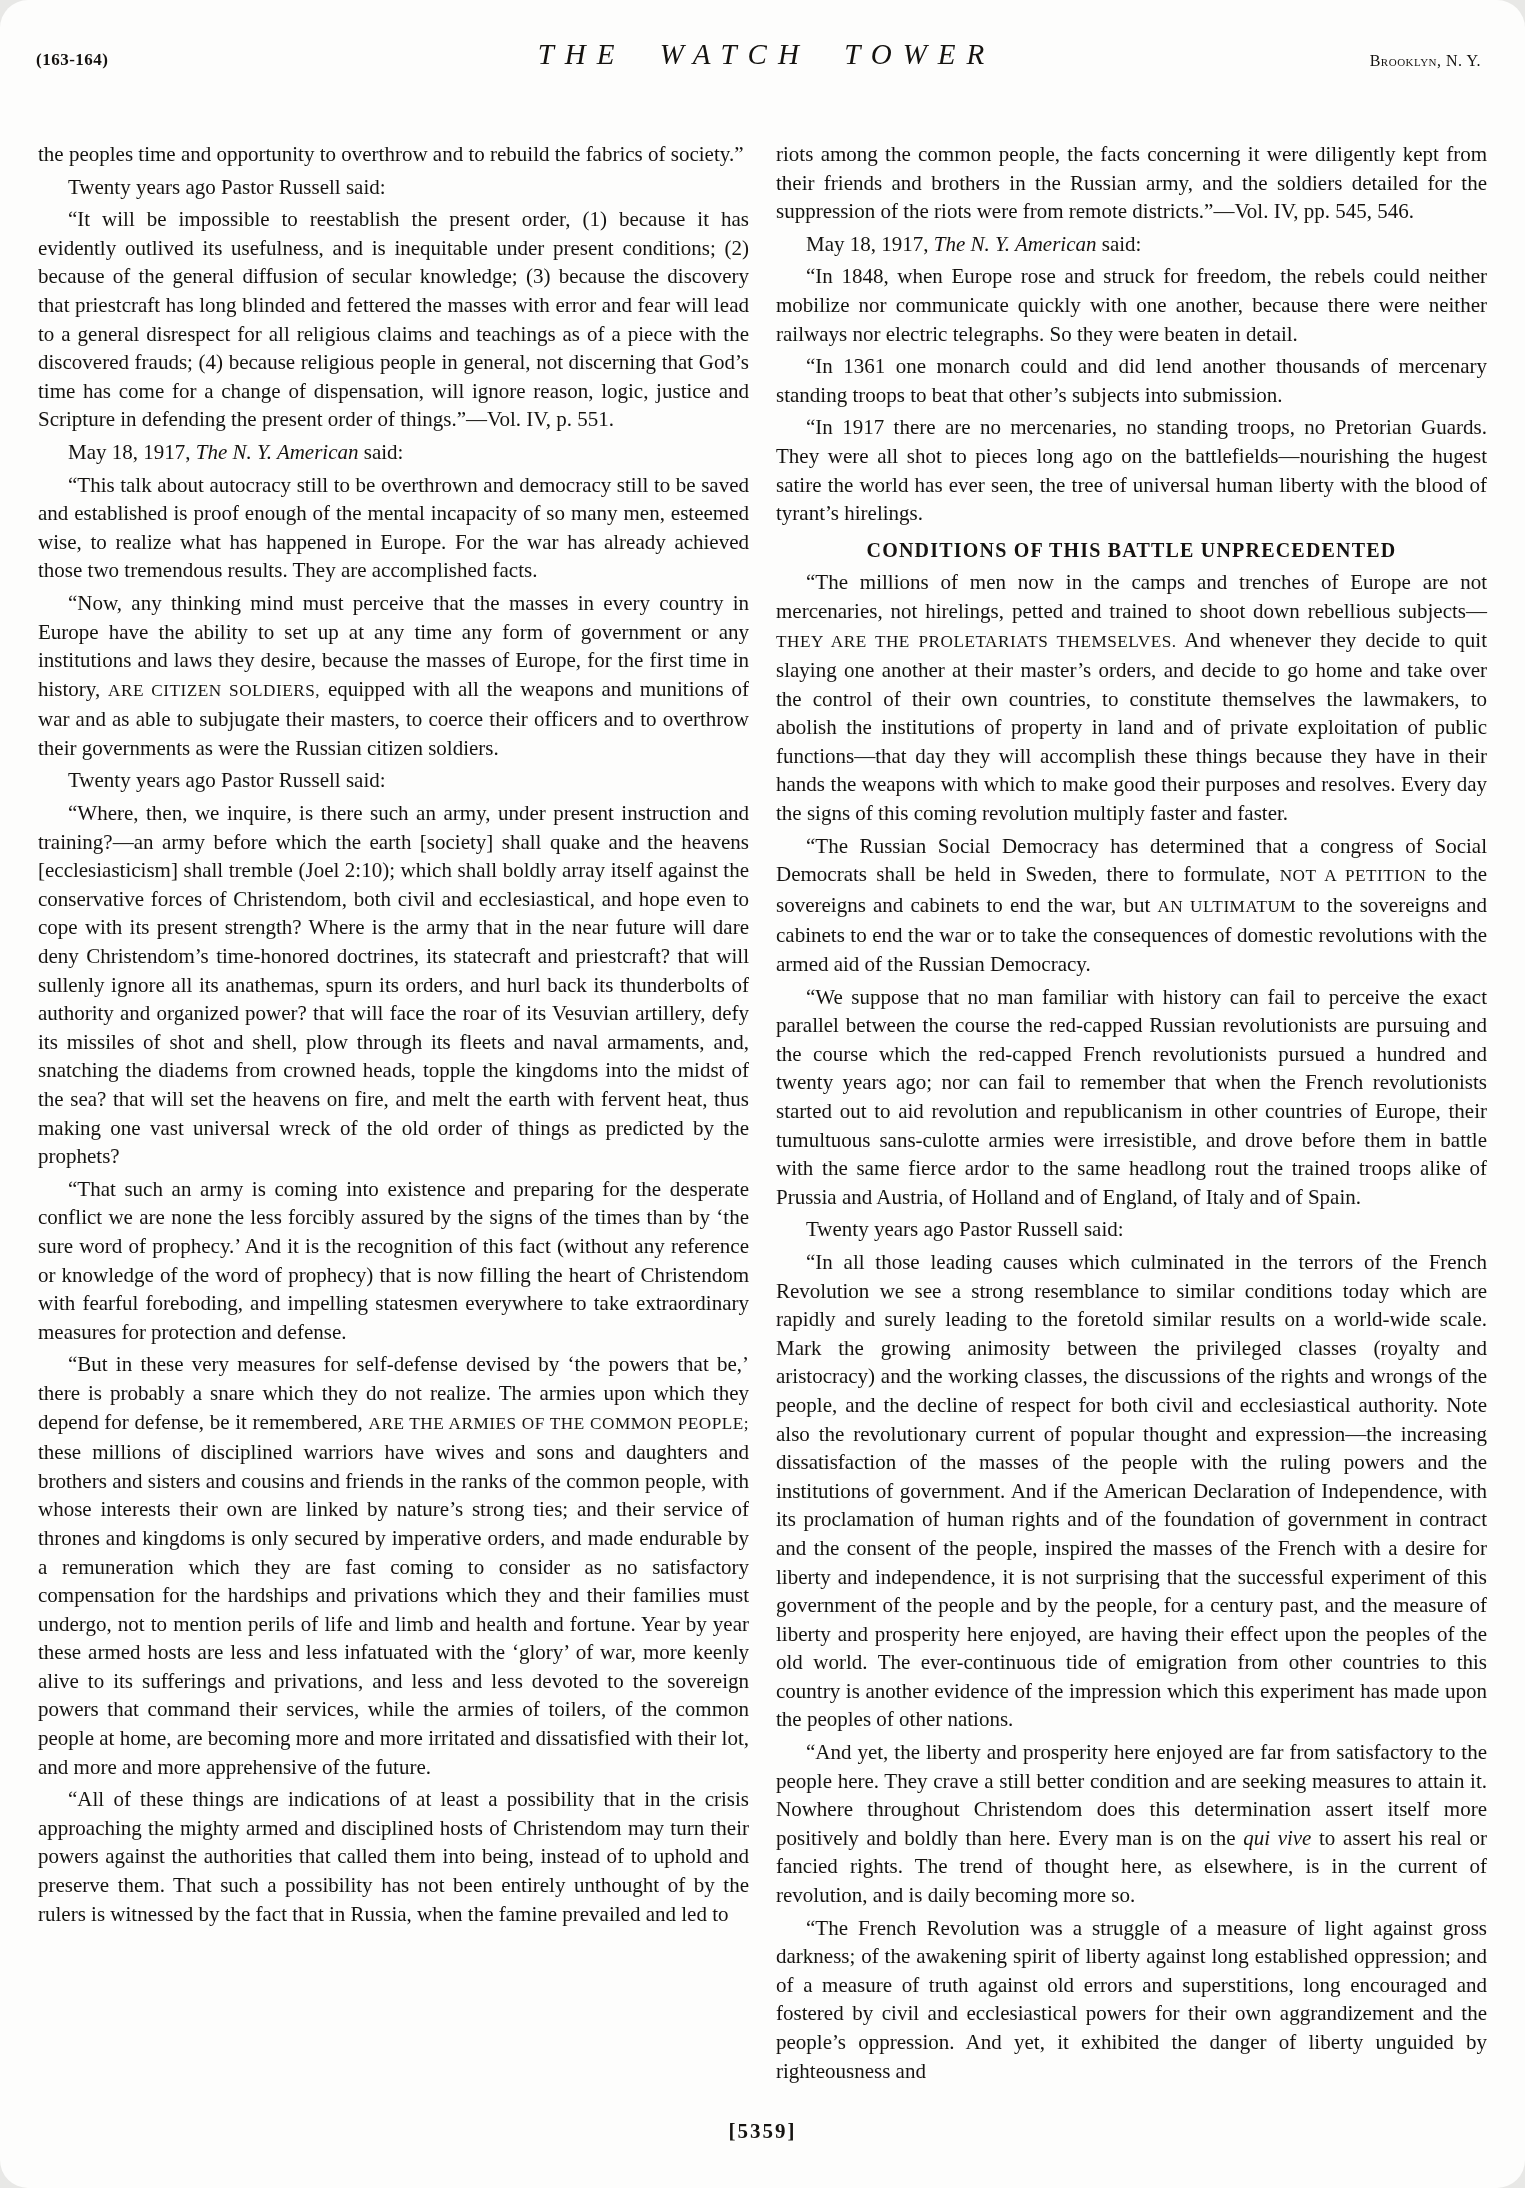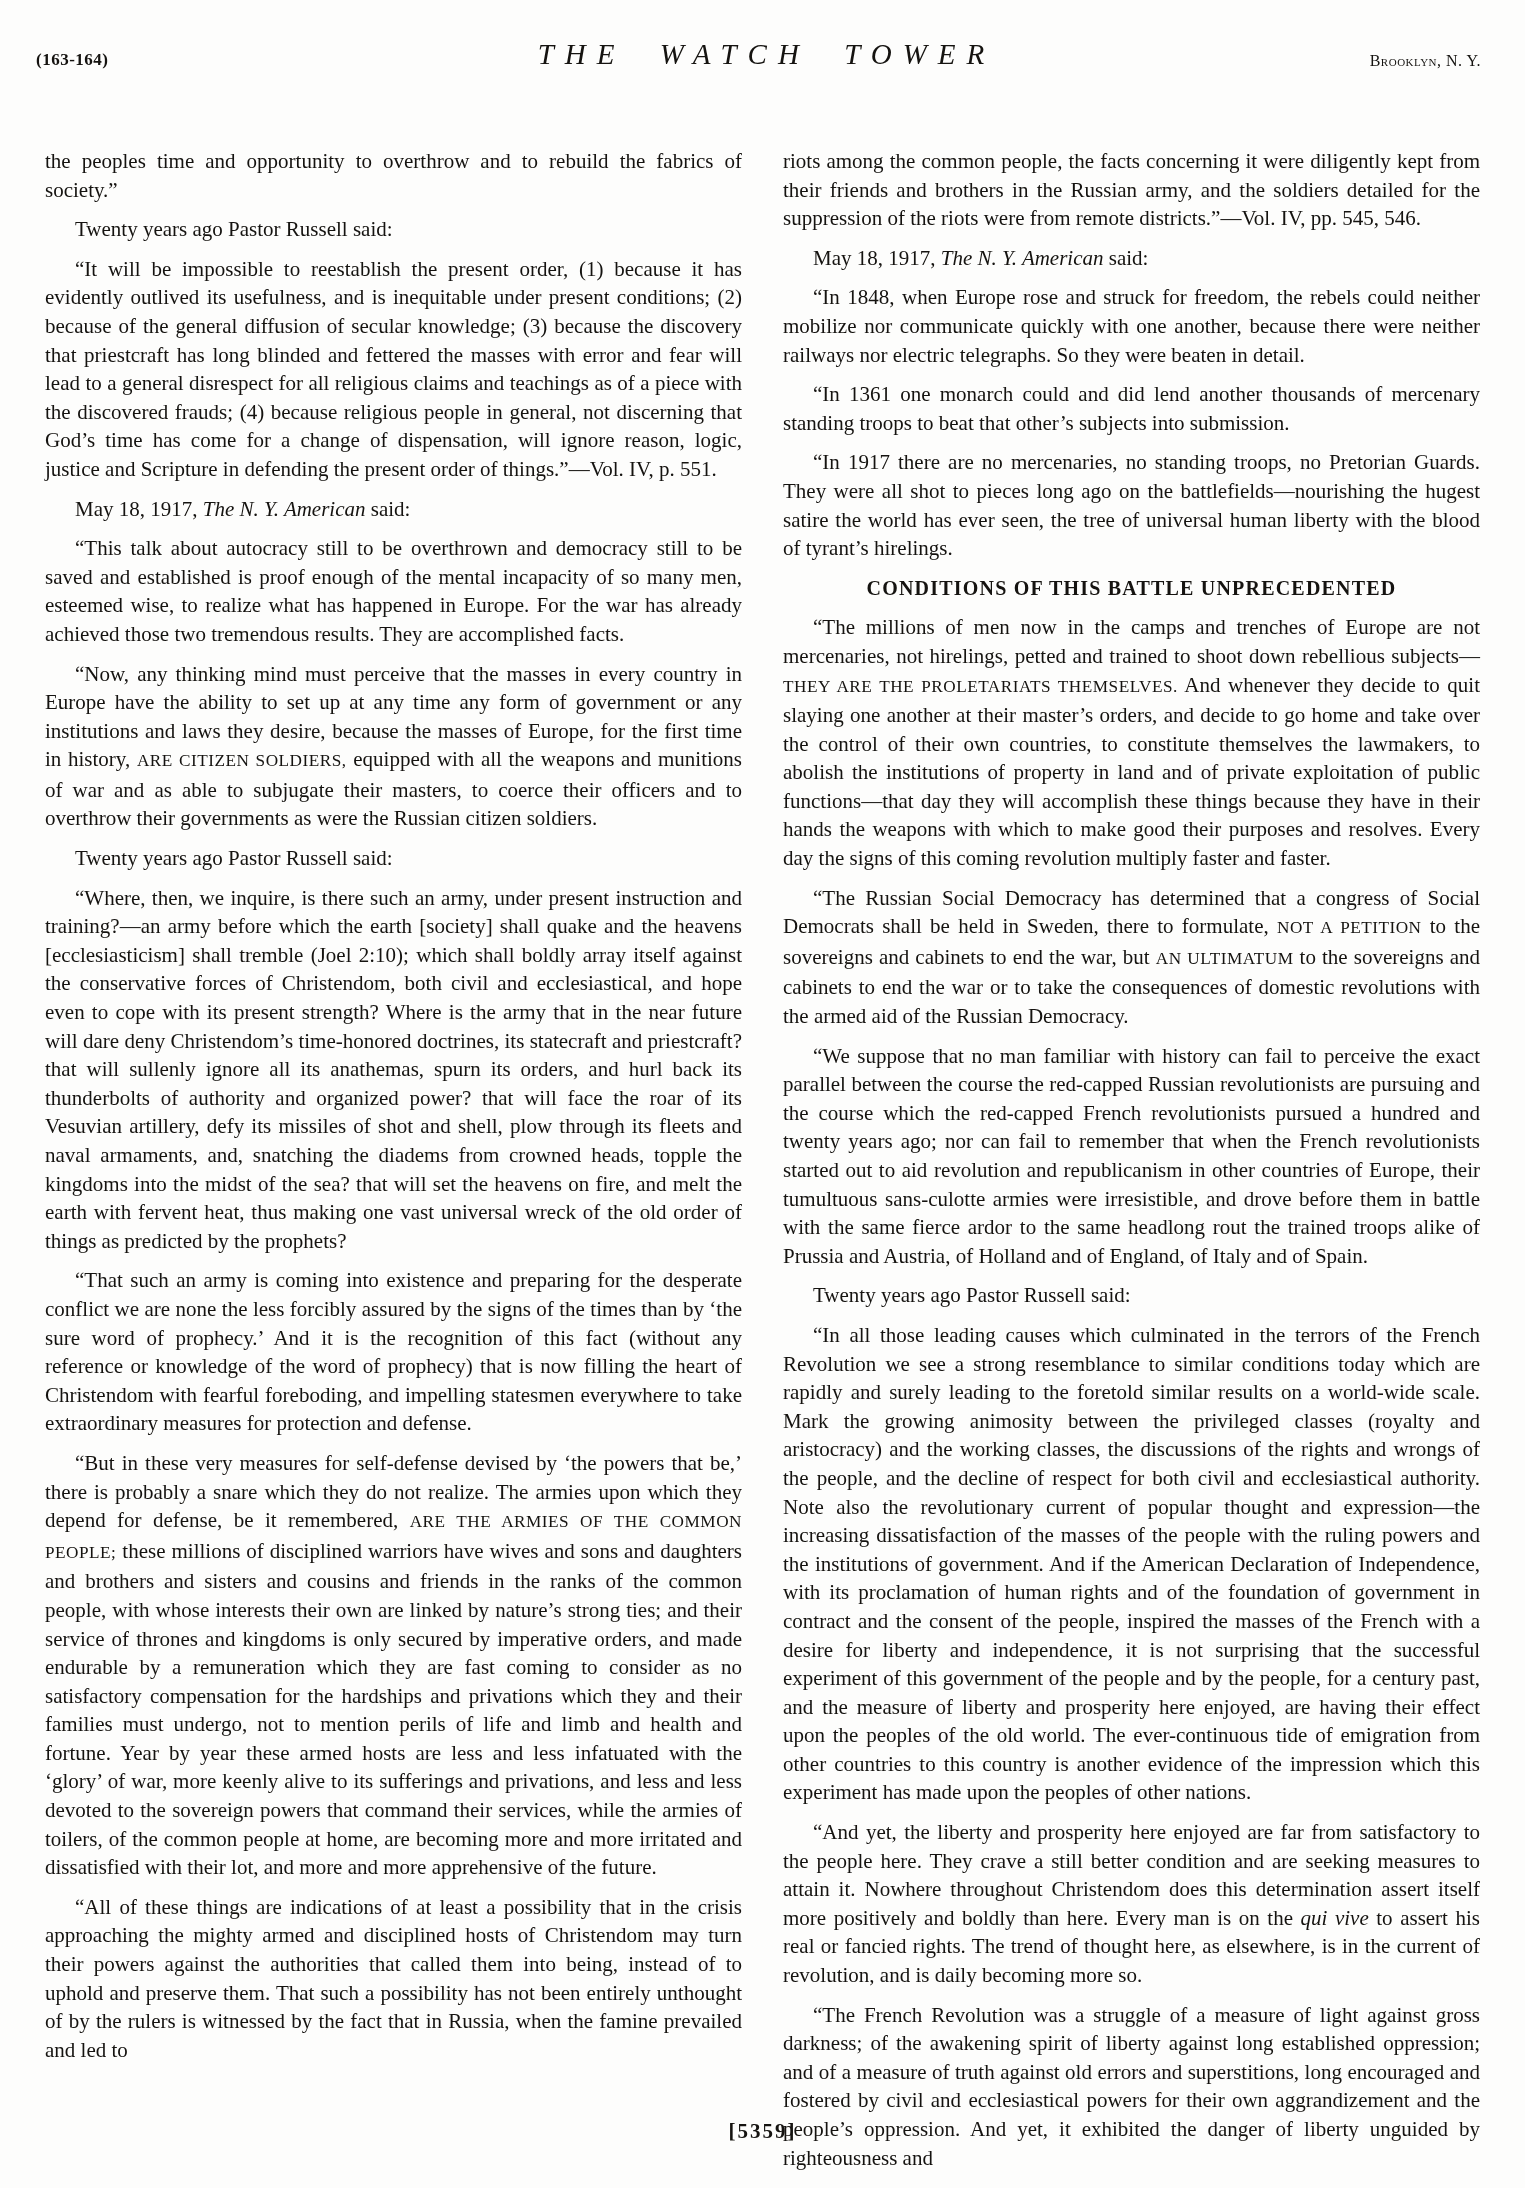--- a/index.html
+++ b/index.html
@@ -9,20 +9,21 @@
   }
   .page {
     position: relative;
     width: 1525px;
     height: 2188px;
     margin: 0 auto;
     background: #fdfdfc;
     color: #151310;
     font-family: "Liberation Serif", "DejaVu Serif", serif;
     overflow: hidden;
+    border-radius: 28px;
   }
   
   .masthead {
     position: relative;
     height: 72px;
     padding-top: 38px;
   }
   .folio {
     position: absolute;
     left: 36px;
@@ -55,21 +56,21 @@
     padding: 26px 34px 0 34px;
     box-sizing: border-box;
   }
   .col {
     width: 719px;
     font-size: 21px;
     line-height: 28.6px;
     text-align: justify;
   }
   .para {
-    margin: 11px;
+    margin: 4px;
   }
   .para.indent {
     text-indent: 30px;
   }
   .col-heading {
     text-align: center;
     font-weight: bold;
     font-size: 20px;
     letter-spacing: 1.2px;
     margin: 8px 0 4px 0;

